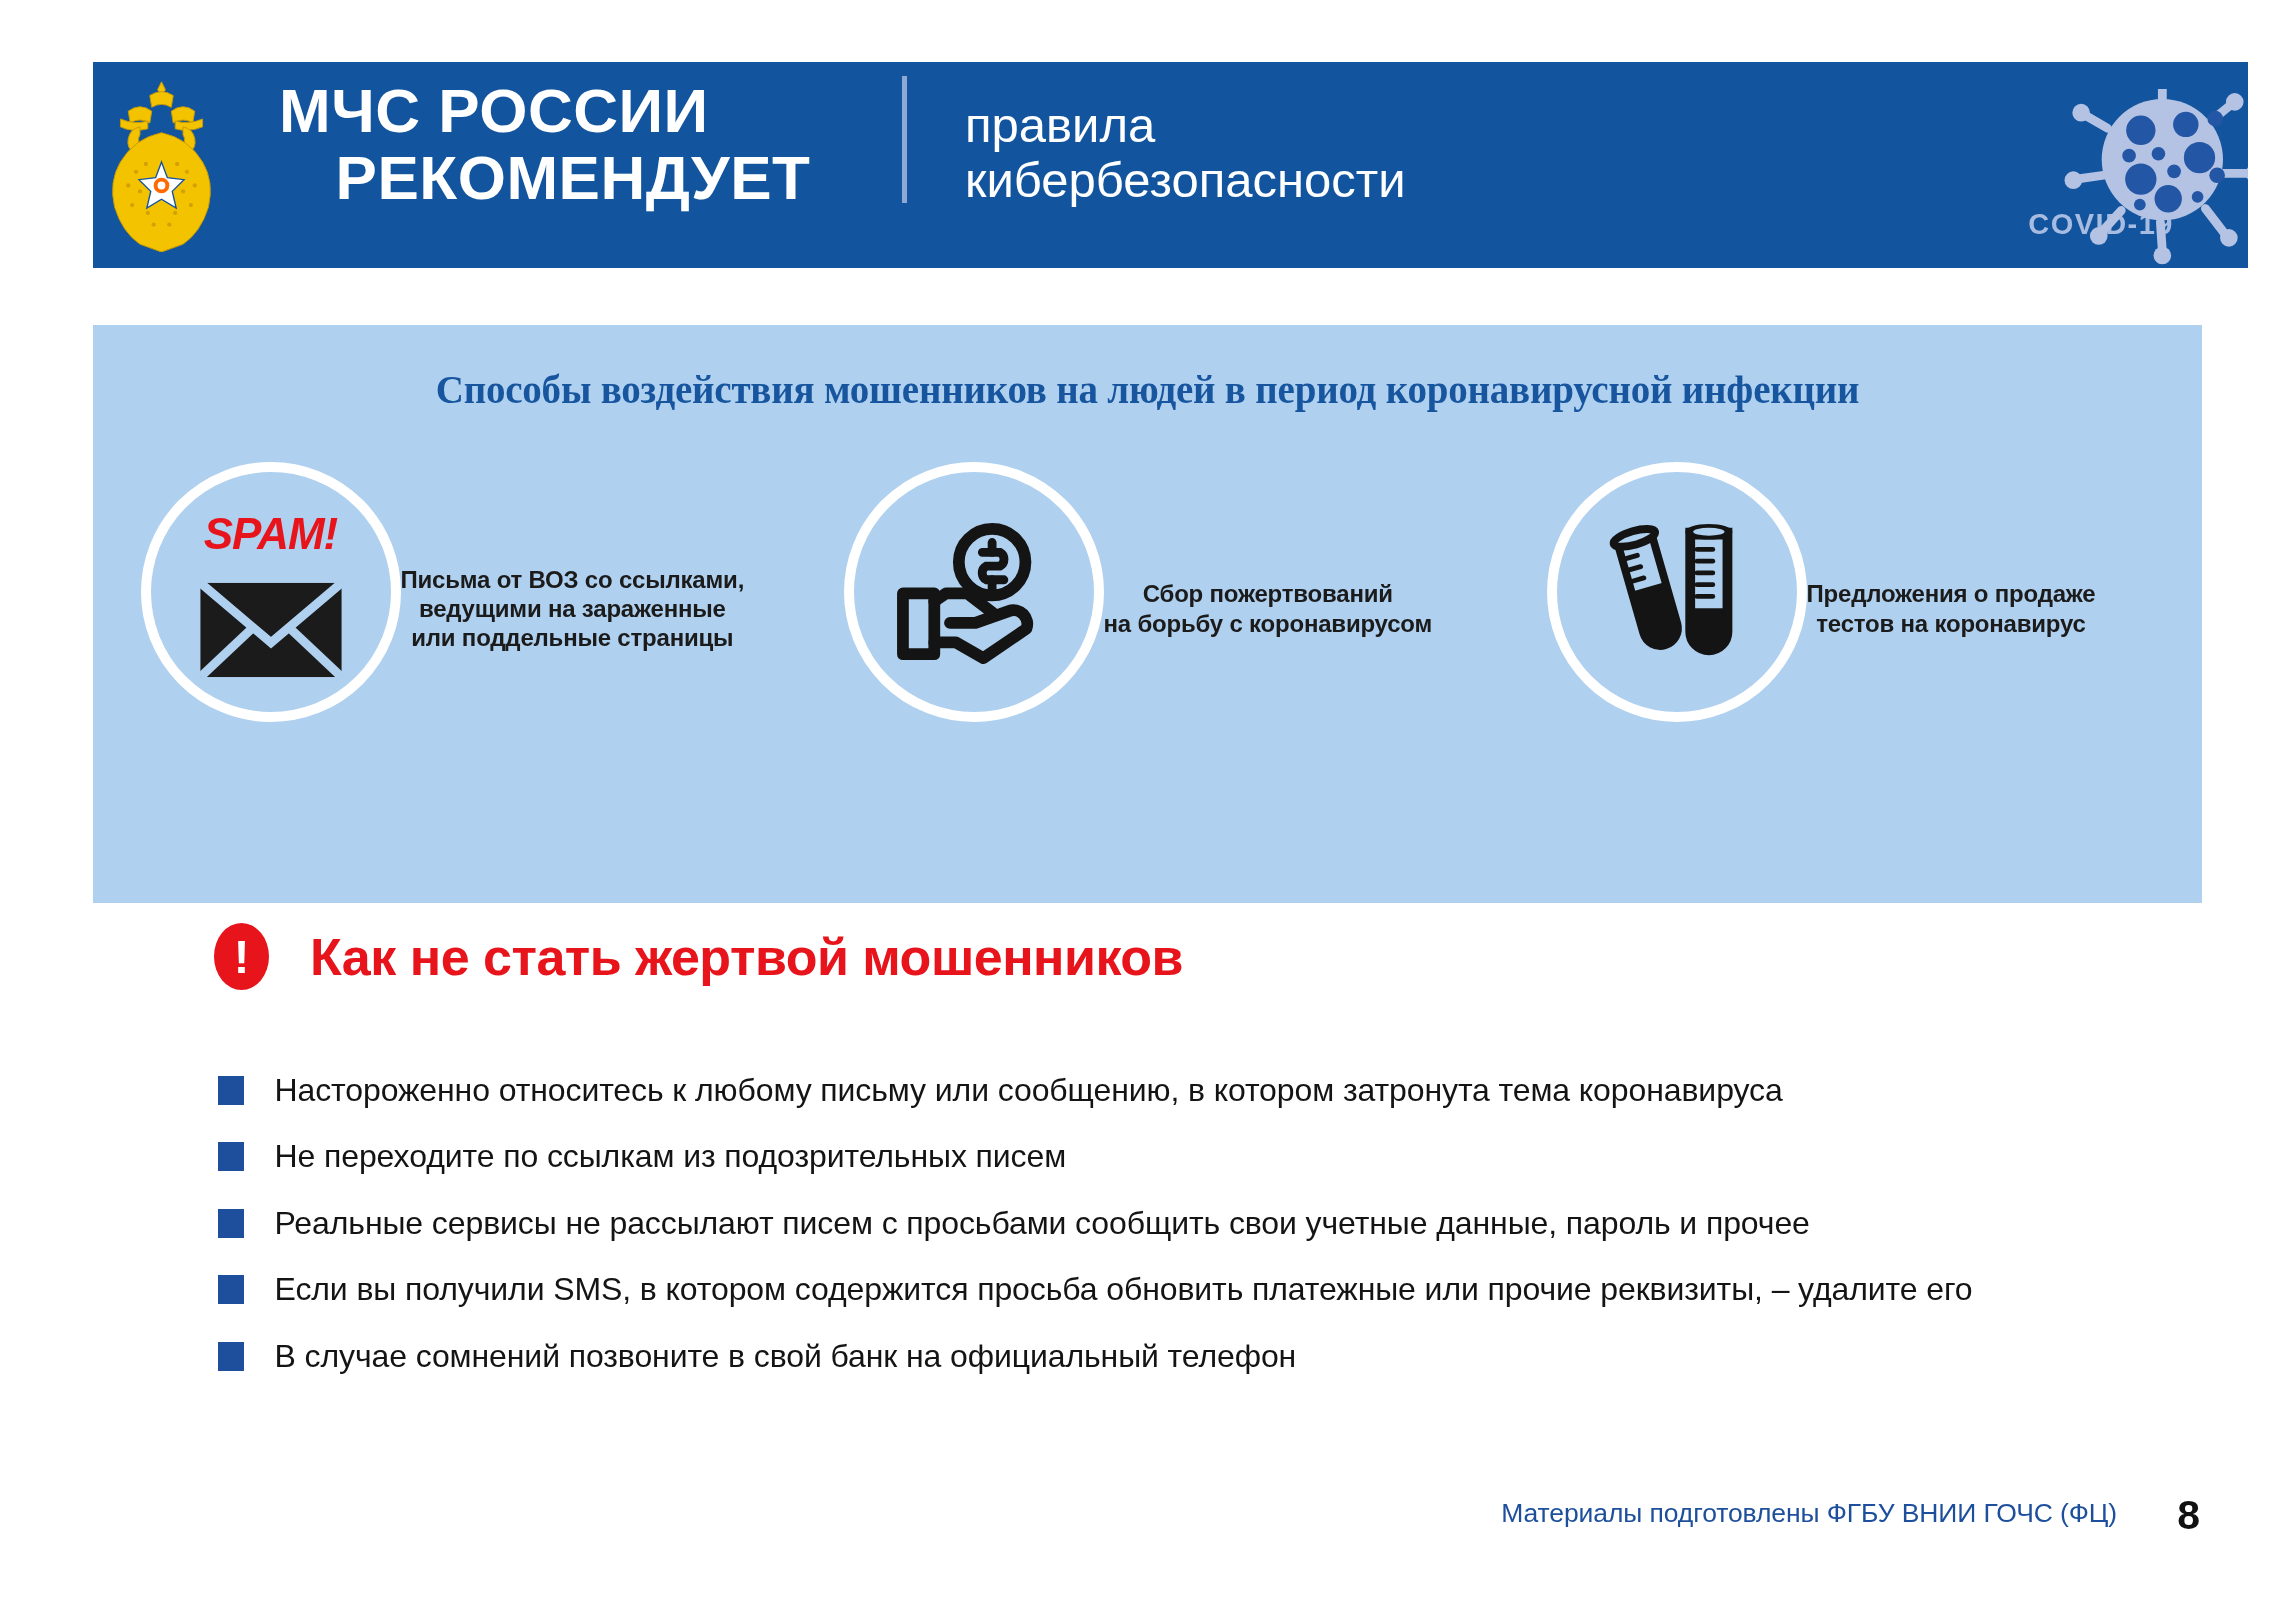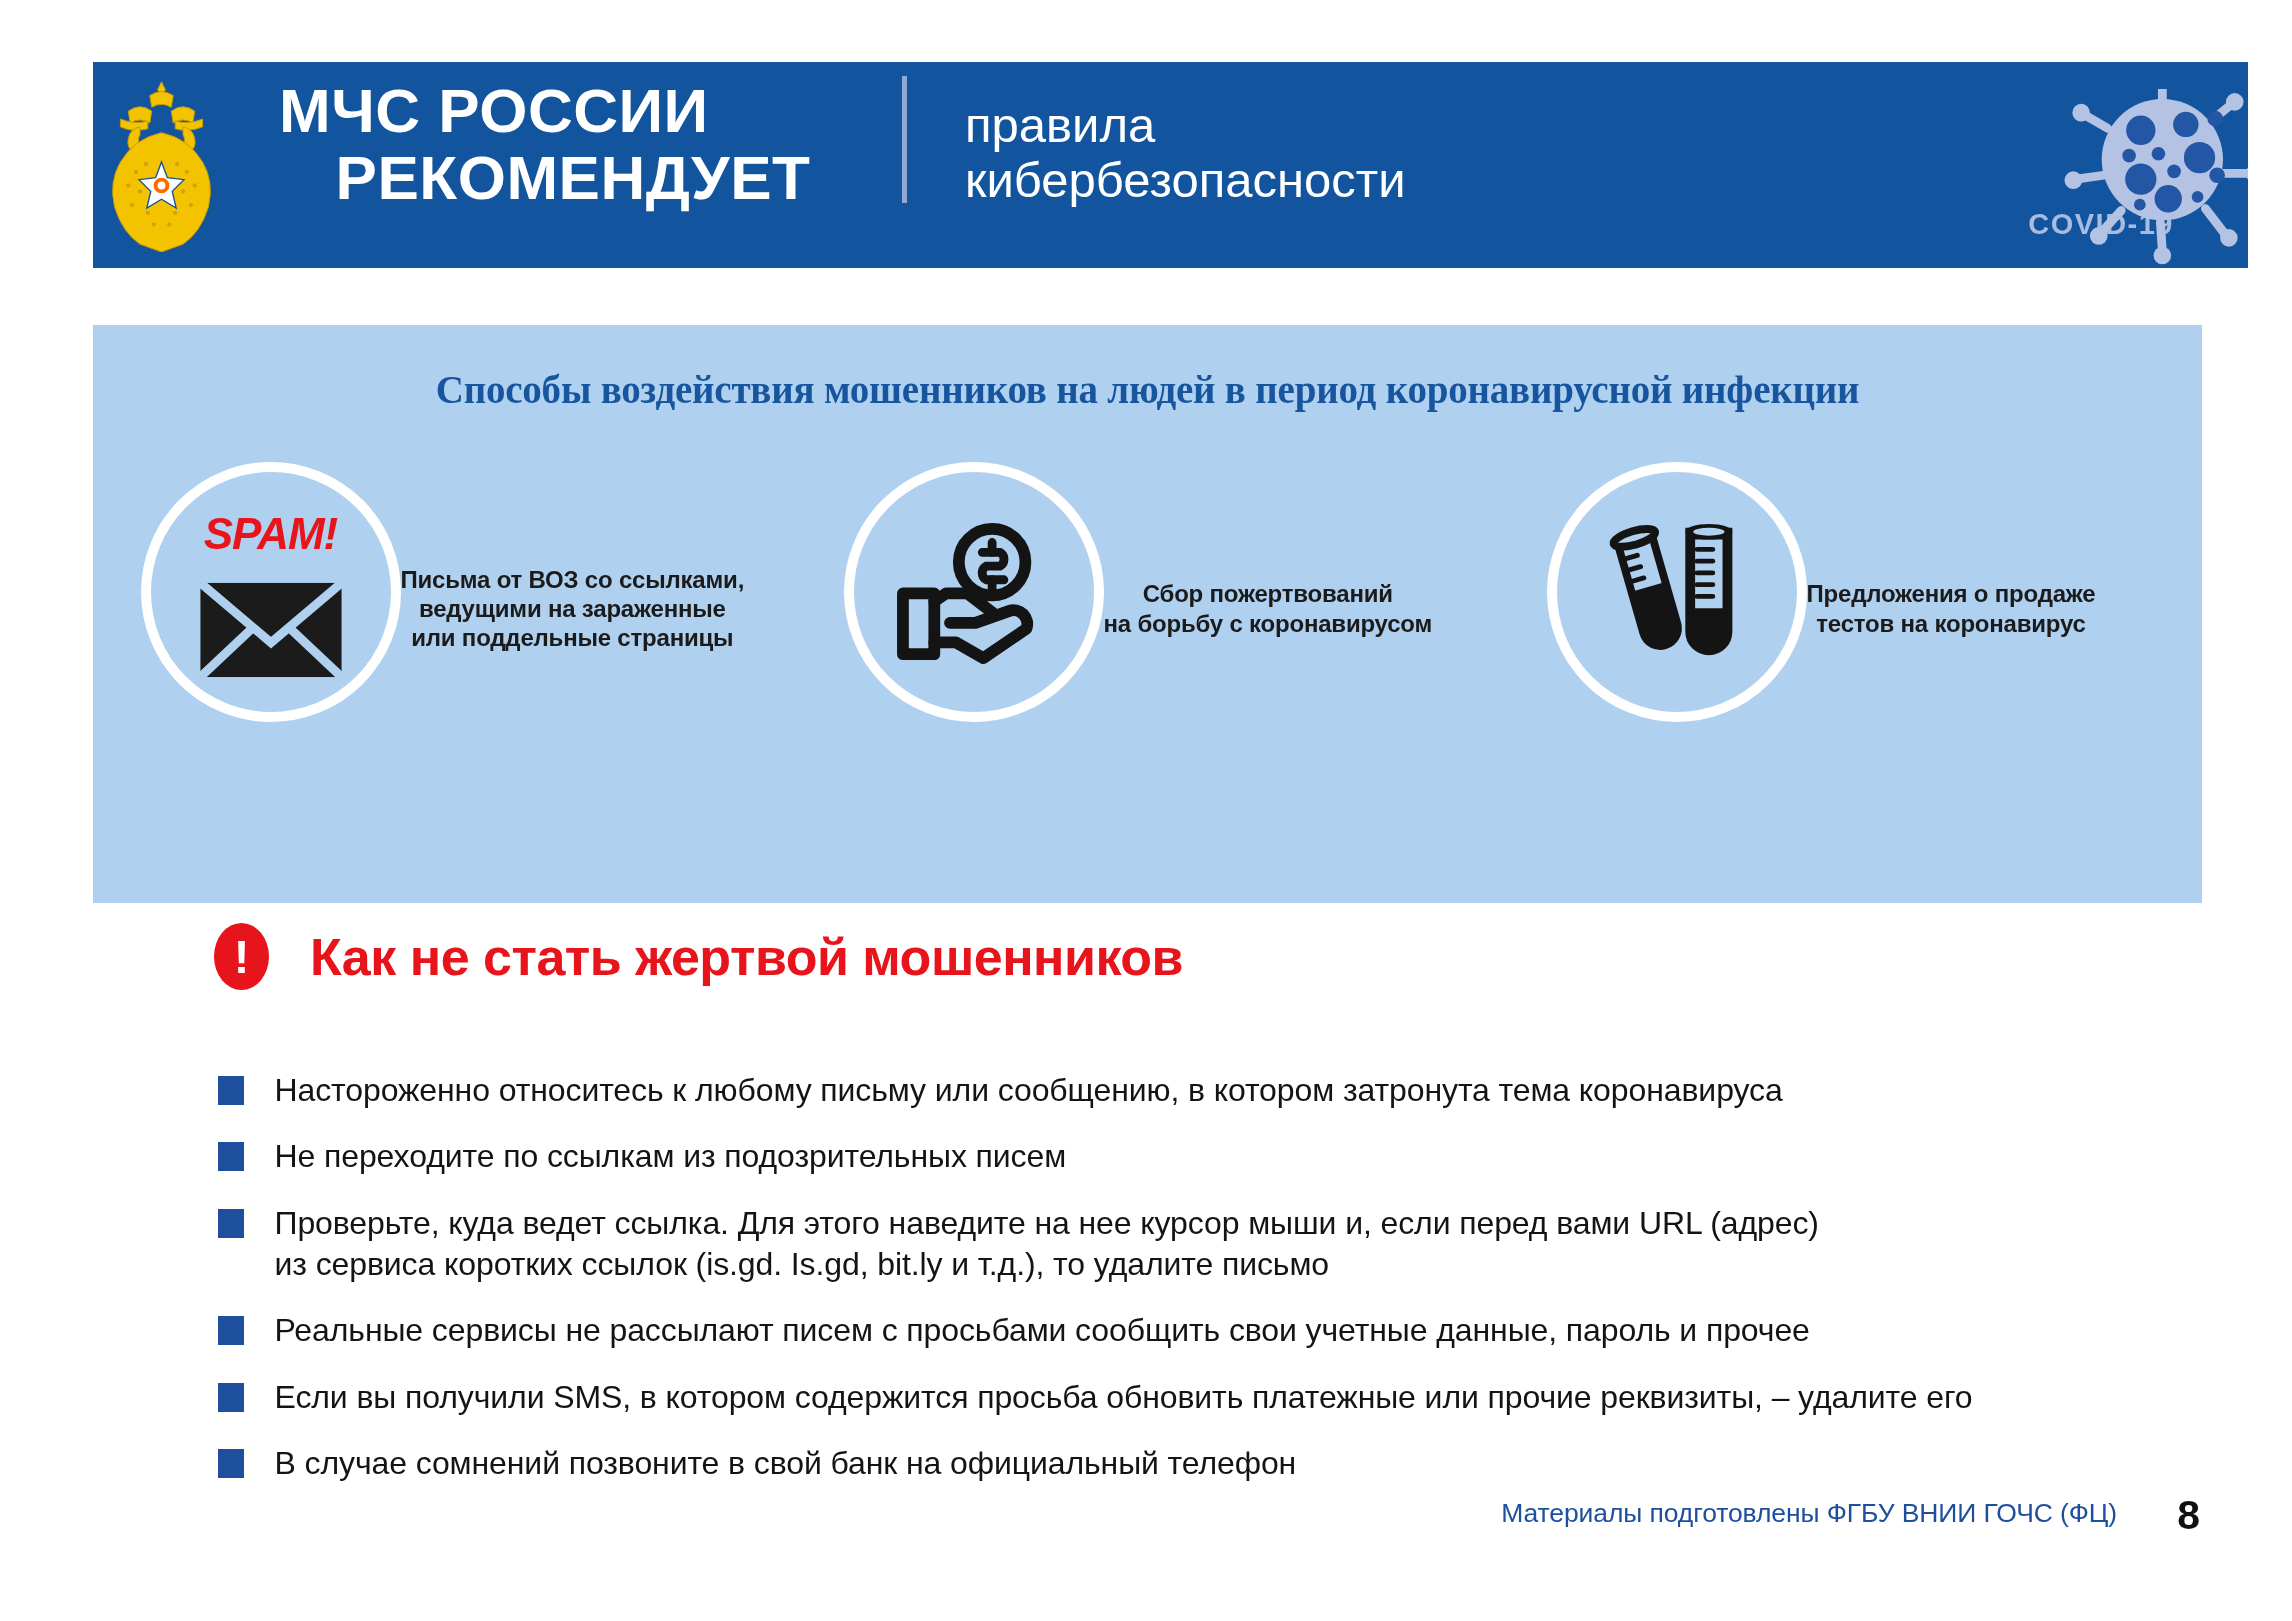--- a/index.html
+++ b/index.html
@@ -465,27 +465,20 @@
       </div>
     </div>
 
     <div class="tip">
       <div class="tip-marker"></div>
       <div class="tip-text">
         <span>Не переходите по ссылкам из подозрительных писем</span>
       </div>
     </div>
 
-    <div class="tip">
-      <div class="tip-marker"></div>
-      <div class="tip-text">
-        <span>Проверьте, куда ведет ссылка. Для этого наведите на нее курсор мыши и, если перед вами URL (адрес)</span>
-        <span>из сервиса коротких ссылок (is.gd. Is.gd, bit.ly и т.д.), то удалите письмо</span>
-      </div>
-    </div>
 
     <div class="tip">
       <div class="tip-marker"></div>
       <div class="tip-text">
         <span>Реальные сервисы не рассылают писем с просьбами сообщить свои учетные данные, пароль и прочее</span>
       </div>
     </div>
 
     <div class="tip">
       <div class="tip-marker"></div>

